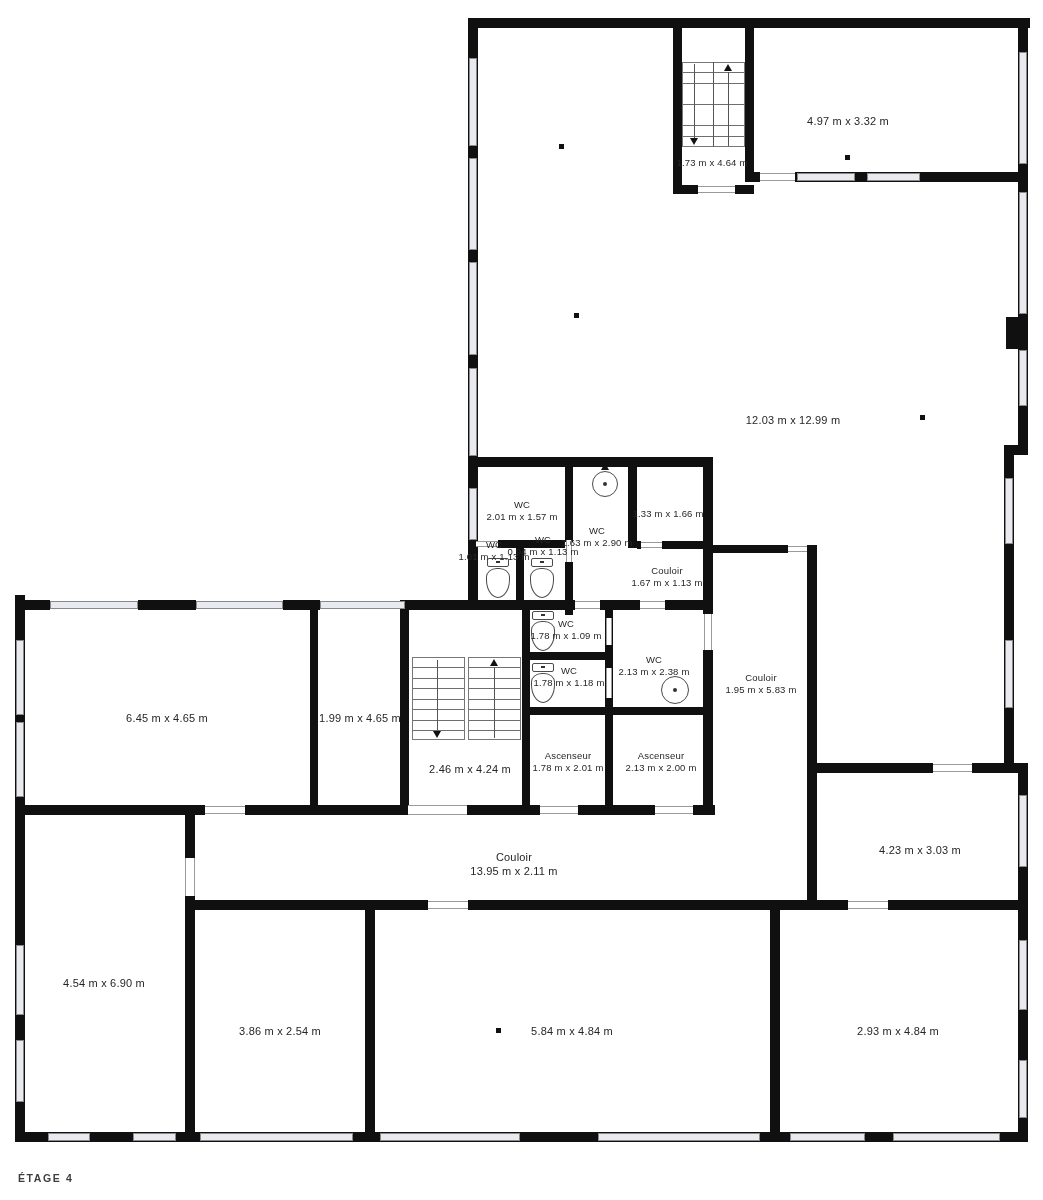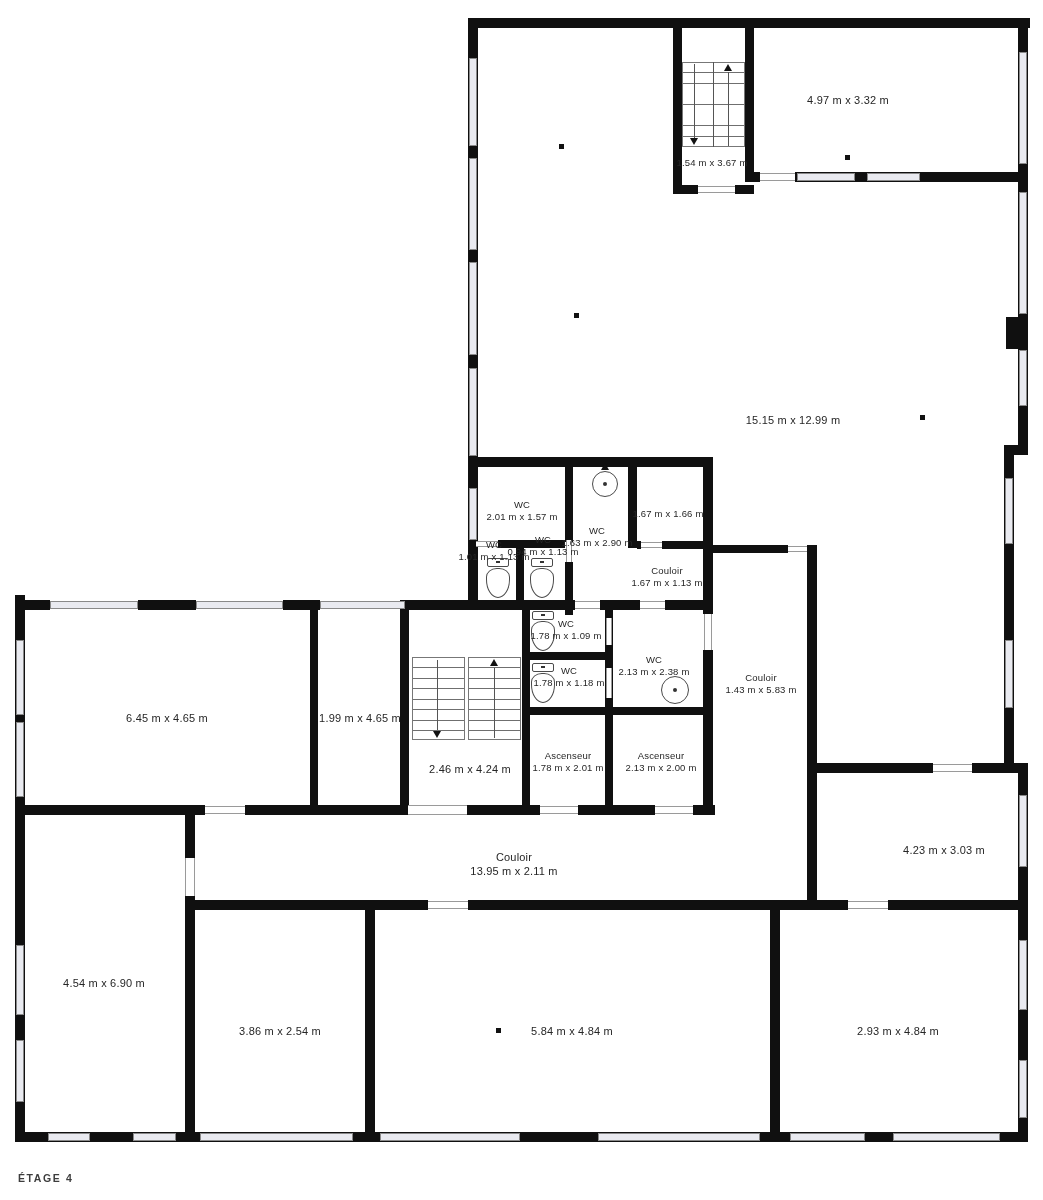--- a/index.html
+++ b/index.html
@@ -178,39 +178,39 @@
       </div>
       <div class="bowl"></div>
     </div>
     <div class="sink" style="left: 592px; top: 471px; width: 26px; height: 26px;">
       <i></i>
     </div>
     <div class="sink" style="left: 661px; top: 676px; width: 28px; height: 28px;">
       <i></i>
     </div>
     <div class="tri-up" style="left: 601px; top: 463px;"></div>
-    <div class="lbl" style="left: 848px; top: 100px;">
+    <div class="lbl" style="left: 848px; top: 121px;">
       <span>4.97 m x 3.32 m</span>
     </div>
     <div class="lbl sm" style="left: 712px; top: 163px;">
-      <span>1.54 m x 3.67 m</span>
+      <span>1.73 m x 4.64 m</span>
     </div>
     <div class="lbl" style="left: 793px; top: 420px;">
-      <span>15.15 m x 12.99 m</span>
+      <span>12.03 m x 12.99 m</span>
     </div>
     <div class="lbl sm" style="left: 522px; top: 511px;">
       <span>WC</span>
       <span>2.01 m x 1.57 m</span>
     </div>
     <div class="lbl sm" style="left: 597px; top: 537px;">
       <span>WC</span>
       <span>1.63 m x 2.90 m</span>
     </div>
     <div class="lbl sm" style="left: 668px; top: 514px;">
-      <span>1.67 m x 1.66 m</span>
+      <span>1.33 m x 1.66 m</span>
     </div>
     <div class="lbl sm" style="left: 494px; top: 551px;">
       <span>WC</span>
       <span>1.01 m x 1.13 m</span>
     </div>
     <div class="lbl sm" style="left: 543px; top: 546px;">
       <span>WC</span>
       <span>0.94 m x 1.13 m</span>
     </div>
     <div class="lbl sm" style="left: 667px; top: 577px;">
@@ -224,21 +224,21 @@
     <div class="lbl sm" style="left: 569px; top: 677px;">
       <span>WC</span>
       <span>1.78 m x 1.18 m</span>
     </div>
     <div class="lbl sm" style="left: 654px; top: 666px;">
       <span>WC</span>
       <span>2.13 m x 2.38 m</span>
     </div>
     <div class="lbl sm" style="left: 761px; top: 684px;">
       <span>Couloir</span>
-      <span>1.43 m x 5.83 m</span>
+      <span>1.95 m x 5.83 m</span>
     </div>
     <div class="lbl" style="left: 167px; top: 718px;">
       <span>6.45 m x 4.65 m</span>
     </div>
     <div class="lbl" style="left: 360px; top: 718px;">
       <span>1.99 m x 4.65 m</span>
     </div>
     <div class="lbl" style="left: 470px; top: 769px;">
       <span>2.46 m x 4.24 m</span>
     </div>
@@ -247,21 +247,21 @@
       <span>1.78 m x 2.01 m</span>
     </div>
     <div class="lbl sm" style="left: 661px; top: 762px;">
       <span>Ascenseur</span>
       <span>2.13 m x 2.00 m</span>
     </div>
     <div class="lbl" style="left: 514px; top: 864px;">
       <span>Couloir</span>
       <span>13.95 m x 2.11 m</span>
     </div>
-    <div class="lbl" style="left: 920px; top: 850px; margin-left: 24px;">
+    <div class="lbl" style="left: 920px; top: 850px;">
       <span>4.23 m x 3.03 m</span>
     </div>
     <div class="lbl" style="left: 104px; top: 983px;">
       <span>4.54 m x 6.90 m</span>
     </div>
     <div class="lbl" style="left: 280px; top: 1031px;">
       <span>3.86 m x 2.54 m</span>
     </div>
     <div class="lbl" style="left: 572px; top: 1031px;">
       <span>5.84 m x 4.84 m</span>

